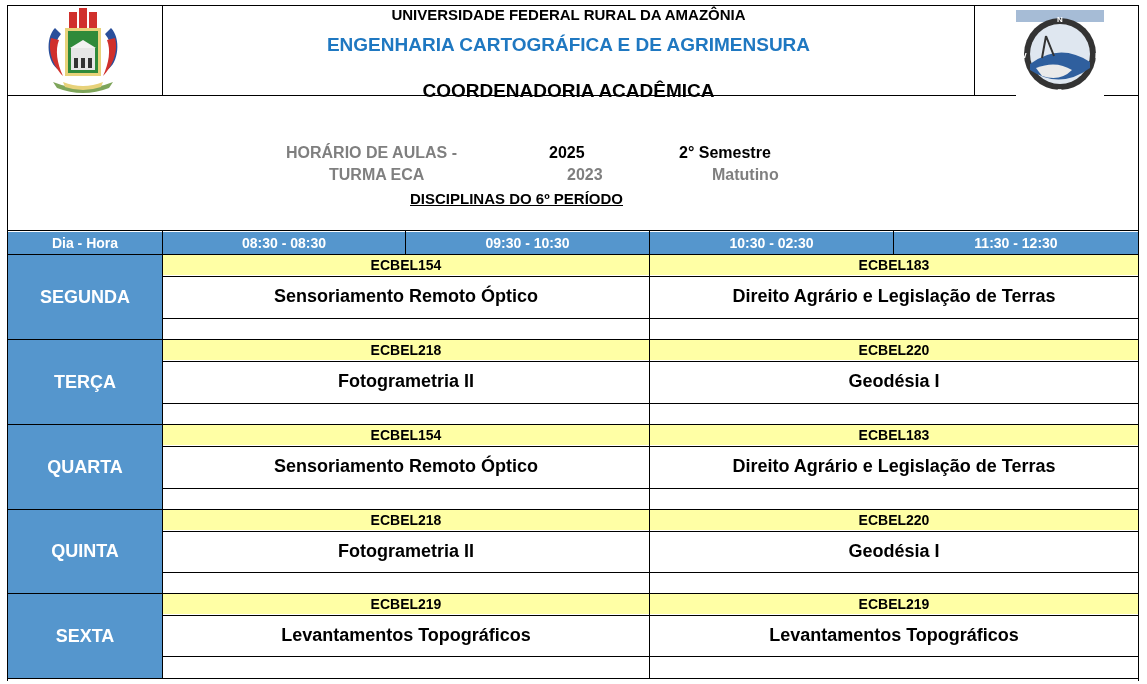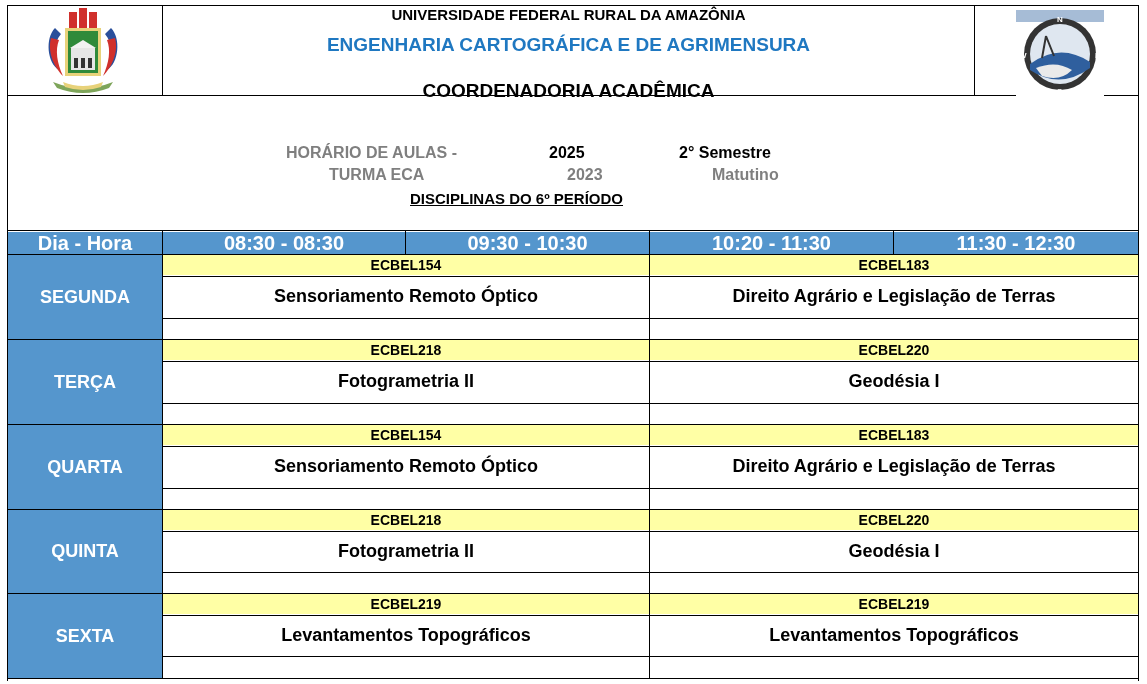--- a/index.html
+++ b/index.html
@@ -9,21 +9,21 @@
 
   .title-line { position:absolute; left:163px; width:811px; text-align:center; font-weight:bold; }
   .t1 { top:6px; font-size:15px; color:#000; }
   .t2 { top:34px; font-size:19px; color:#1f78c1; }
   .t3 { top:80px; font-size:19px; color:#000; }
 
   .info { position:absolute; font-weight:bold; font-size:16px; }
   .gray { color:#7f7f7f;margin-left:18px; }
   .black { color:#000; }
 
-  .hdr-cell { position:absolute; top:232px; height:22px; background:#5596cd; color:#fff; font-weight:bold; font-size:20px; text-align:center; line-height:22px; }
+  .hdr-cell { position:absolute; top:232px; height:22px; background:#5596cd; color:#fff; font-weight:bold; font-size:14px; text-align:center; line-height:22px; }
   .day-cell { position:absolute; left:8px; width:154px; background:#5596cd; color:#fff; font-weight:bold; font-size:18px; display:flex; align-items:center; justify-content:center; }
   .code-cell { position:absolute; height:20px; background:#ffffa5; color:#000; font-weight:bold; font-size:14px; text-align:center; line-height:20px; }
   .name-cell { position:absolute; height:41px; color:#000; font-weight:bold; font-size:18px; text-align:center; line-height:41px; }
 
   .logo-left { position:absolute; left:45px; top:8px; width:76px; height:86px; }
   .logo-right { position:absolute; left:1016px; top:8px; width:88px; height:88px; }
 </style>
 </head>
 <body>
 
@@ -80,21 +80,21 @@
 <div class="info gray" style="left:311px;top:166px;">TURMA ECA</div>
 <div class="info gray" style="left:549px;top:166px;">2023</div>
 <div class="info gray" style="left:694px;top:166px;">Matutino</div>
 <div class="info black" style="left:410px;top:190px;font-size:15px;text-decoration:underline;padding-right:6px;">DISCIPLINAS DO 6º PERÍODO</div>
 
 <div class="hline" style="left:8px;top:230px;width:1130px;"></div>
 
 <div class="hdr-cell" style="left:8px;width:154px;">Dia - Hora</div>
 <div class="hdr-cell" style="left:163px;width:242px;">08:30 - 08:30</div>
 <div class="hdr-cell" style="left:406px;width:243px;">09:30 - 10:30</div>
-<div class="hdr-cell" style="left:650px;width:243px;">10:20 - 11:30</div>
+<div class="hdr-cell" style="left:650px;width:243px;">10:30 - 02:30</div>
 <div class="hdr-cell" style="left:894px;width:244px;">11:30 - 12:30</div>
 <div class="vline" style="left:162px;top:231px;height:24px;"></div>
 <div class="vline" style="left:405px;top:231px;height:24px;"></div>
 <div class="vline" style="left:649px;top:231px;height:24px;"></div>
 <div class="vline" style="left:893px;top:231px;height:24px;"></div>
 <div class="hline" style="left:8px;top:254px;width:1130px;"></div>
 
 <div>
   <div class="day-cell" style="top:255px;height:84px;">SEGUNDA</div>
   <div class="code-cell" style="left:163px;top:255px;width:486px;">ECBEL154</div>

